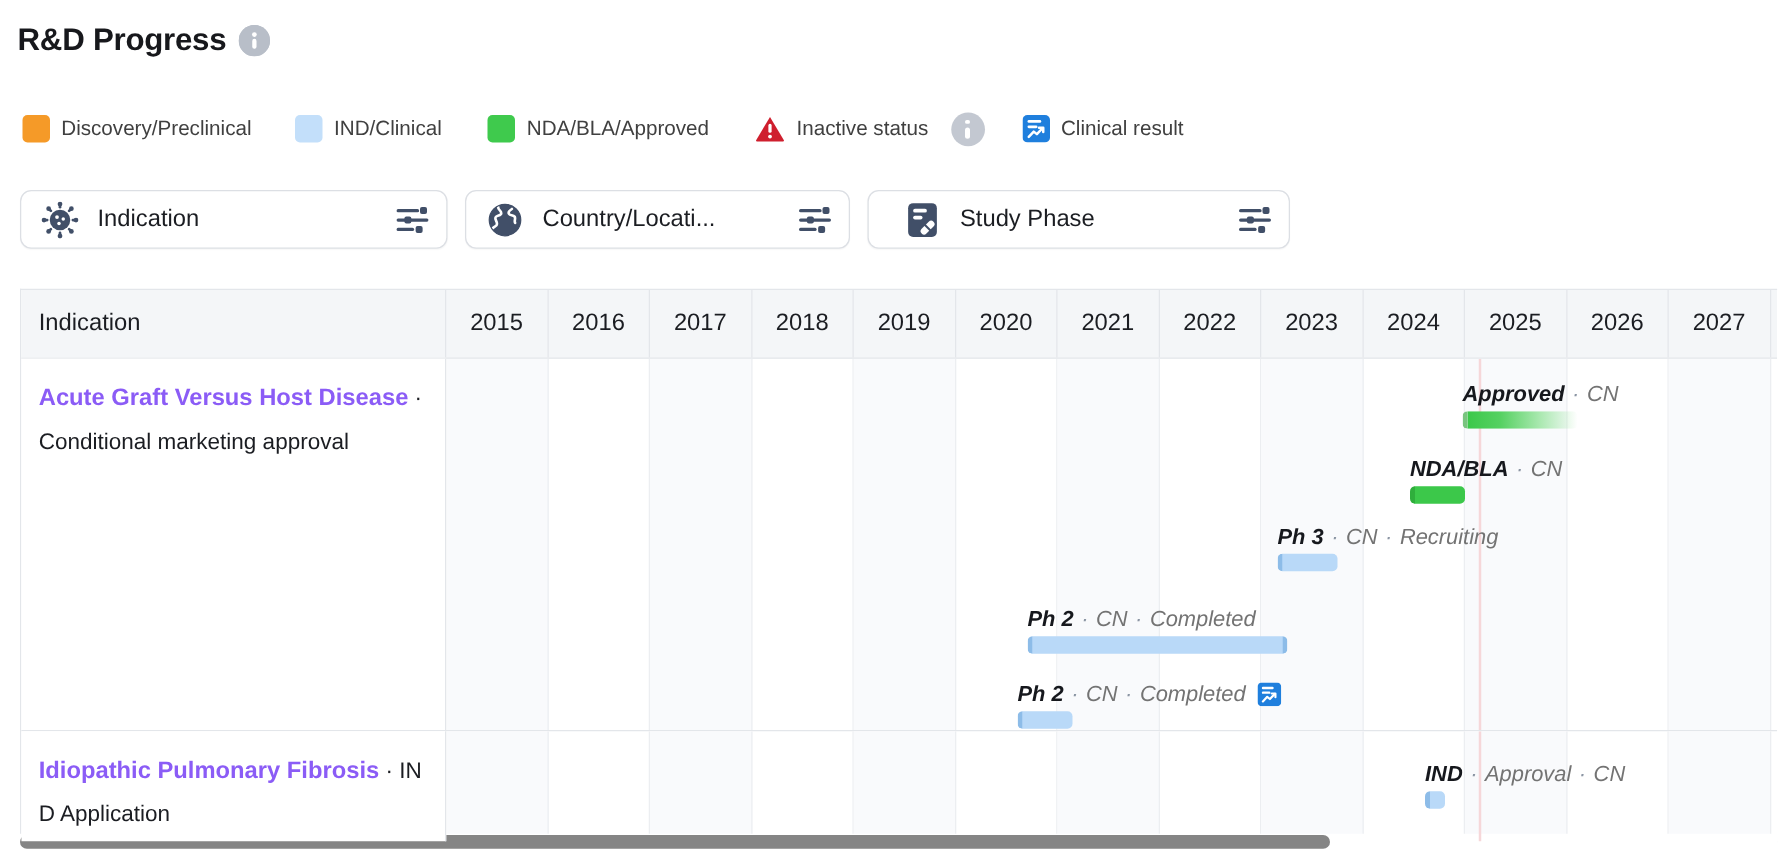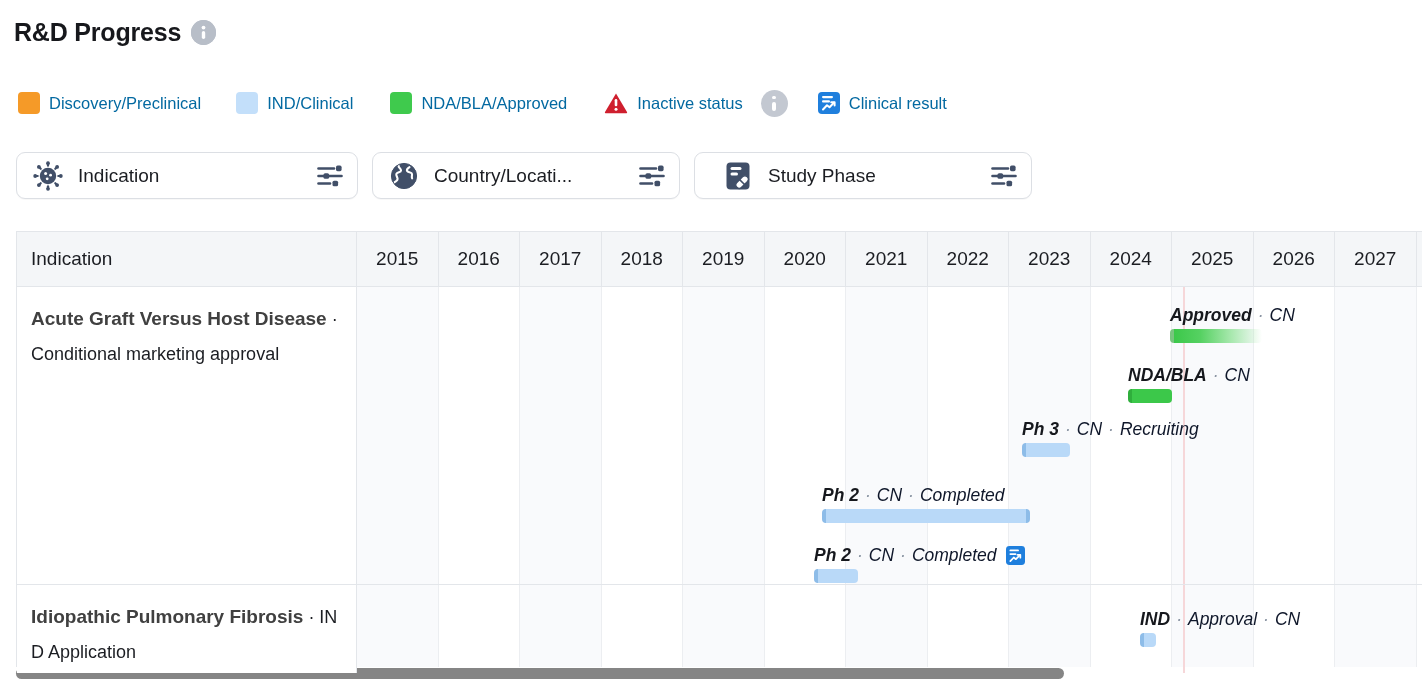--- a/index.html
+++ b/index.html
@@ -52,21 +52,21 @@
     align-items: center;
     height: 28px;
   }
   .legend-item {
     display: flex;
     align-items: center;
     gap: 9px;
   }
   .legend-label {
     font-size: 16.5px;
-    color: #0369a1;
+    color: #404040;
     white-space: nowrap;
   }
   .swatch {
     width: 22px;
     height: 22px;
     border-radius: 4px;
     flex-shrink: 0;
   }
   .tri-icon { width: 24px; height: 22px; flex-shrink: 0; }
   .clin-icon { width: 22px; height: 22px; flex-shrink: 0; }
@@ -179,21 +179,21 @@
     box-sizing: border-box;
     padding: 14px 14px 0 14px;
     border-right: 1px solid #e3e6ea;
     background: #fff;
     position: relative;
     z-index: 3;
   }
   .ind-name {
     font-size: 19px;
     font-weight: bold;
-    color: #404040;
+    color: #8b5cf6;
     line-height: 35px;
     cursor: pointer;
     display: inline;
     word-break: break-all;
   }
   .ind-sub {
     font-size: 18px;
     color: #1b1d22;
     line-height: 35px;
     display: inline;
@@ -240,21 +240,21 @@
     display: flex;
     align-items: center;
     gap: 0;
     font-style: italic;
   }
   .bar-label .ph {
     font-weight: bold;
     color: #16181d;
   }
   .bar-label .sep { color: #8b95a3; margin: 0 6px; }
-  .bar-label .meta { color: #0f172a; }
+  .bar-label .meta { color: #737373; }
   .bar-label .clin-inline { margin-left: 9px; display:inline-flex; }
   .bar-track {
     height: 14px;
     border-radius: 4px;
     margin-top: 4px;
     position: relative;
   }
   .bar-blue {
     background: #b9d9f8;
     border-left: 4px solid #8dbce8;

